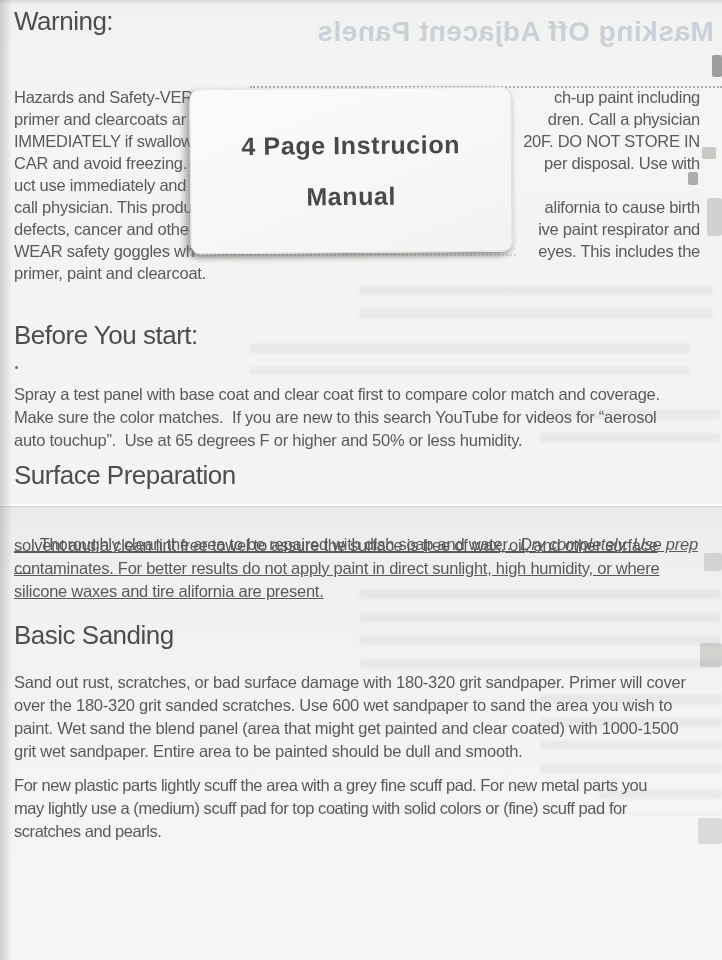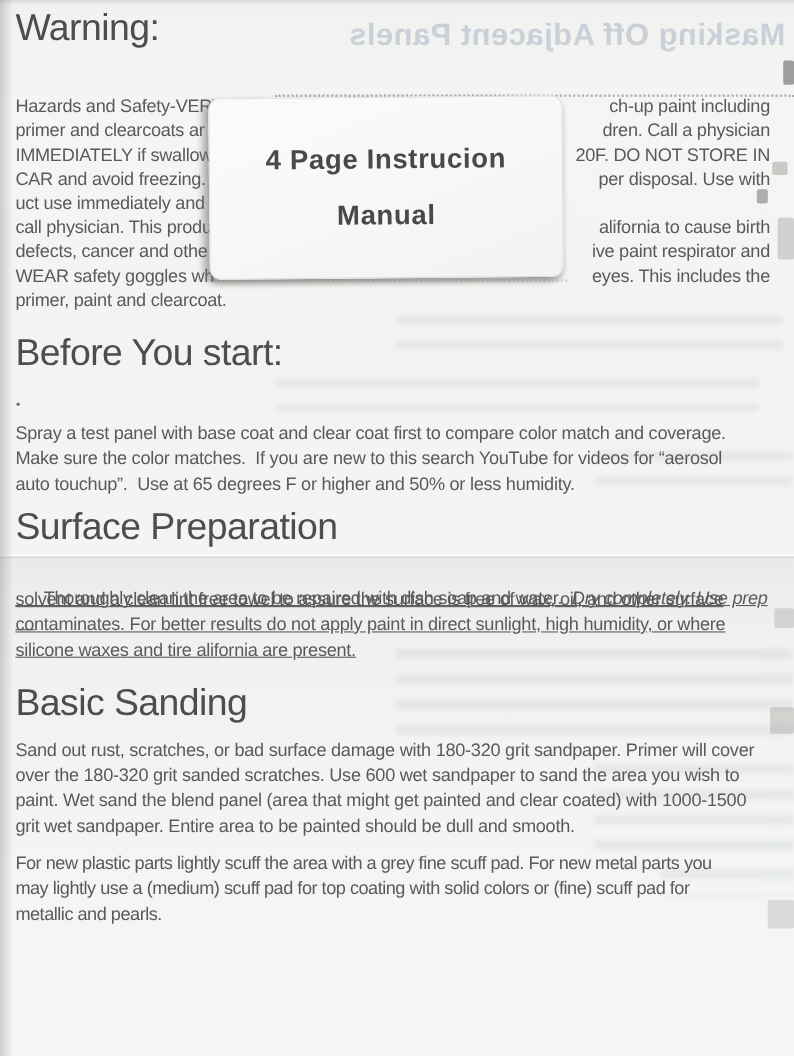--- a/index.html
+++ b/index.html
@@ -12,21 +12,21 @@
   .sheet-top{position:absolute;left:0;top:0;width:722px;height:506px;
     background:linear-gradient(180deg,#f1f1ef 0,#f5f5f3 22%,#f3f3f1 60%,#f4f4f2 100%);}
   .sheet-bottom{position:absolute;left:0;top:506px;width:722px;height:454px;
     background:linear-gradient(180deg,#e9e9e7 0,#ededeb 28px,#f1f1ef 90px,#f4f4f2 55%,#f6f6f4 100%);}
   .seam{position:absolute;left:0;top:504px;width:722px;height:2px;background:#fbfbf9;box-shadow:0 1px 1px rgba(120,120,118,.25);}
   .left-edge{position:absolute;left:0;top:0;width:12px;height:960px;
     background:linear-gradient(90deg,rgba(140,140,138,.38),rgba(140,140,138,0));}
   .top-edge{position:absolute;left:0;top:0;width:722px;height:5px;
     background:linear-gradient(180deg,rgba(140,140,138,.25),rgba(140,140,138,0));}
 
-  .heading{position:absolute;left:14px;font-size:34px;font-weight:400;color:#4c4d4f;letter-spacing:-.5px;white-space:pre;}
+  .heading{position:absolute;left:14px;font-size:26px;font-weight:400;color:#4c4d4f;letter-spacing:-.5px;white-space:pre;}
   .para{position:absolute;left:14px;right:22px;font-size:16.5px;letter-spacing:-.25px;line-height:22px;}
   .pline{white-space:pre;height:22px;}
   .split{display:flex;justify-content:space-between;}
   .frag{white-space:pre;}
   .ital{font-style:italic;}
   .condensed{letter-spacing:-.45px;line-height:23px;}
   .lh23 .pline{height:23px;}
 
   .dotted-perf{position:absolute;border-top:2px dotted rgba(150,150,148,.75);height:0;}
   .dot-mark{position:absolute;left:15px;top:366px;width:3px;height:3px;border-radius:50%;background:#6f7072;}
@@ -111,21 +111,21 @@
       <span class="frag">primer, paint and clearcoat.</span>
       <span class="frag"></span>
     </div>
   </div>
 
   <div class="sticker">
     <div class="lbl">4 Page Instrucion</div>
     <div class="lbl">Manual</div>
   </div>
 
-  <div class="heading" style="top:302px;">Before You start:</div>
+  <div class="heading" style="top:320px;">Before You start:</div>
   <div class="dot-mark"></div>
 
   <div class="para lh23" style="top:383px;">
     <div class="pline">Spray a test panel with base coat and clear coat first to compare color match and coverage.</div>
     <div class="pline">Make sure the color matches.  If you are new to this search YouTube for videos for “aerosol</div>
     <div class="pline">auto touchup”.  Use at 65 degrees F or higher and 50% or less humidity.</div>
   </div>
 
   <div class="heading" style="top:460px;">Surface Preparation</div>
 
@@ -143,21 +143,21 @@
   <div class="para lh23" style="top:671px;">
     <div class="pline">Sand out rust, scratches, or bad surface damage with 180-320 grit sandpaper. Primer will cover</div>
     <div class="pline">over the 180-320 grit sanded scratches. Use 600 wet sandpaper to sand the area you wish to</div>
     <div class="pline">paint. Wet sand the blend panel (area that might get painted and clear coated) with 1000-1500</div>
     <div class="pline">grit wet sandpaper. Entire area to be painted should be dull and smooth.</div>
   </div>
 
   <div class="para lh23 condensed" style="top:774px;">
     <div class="pline">For new plastic parts lightly scuff the area with a grey fine scuff pad. For new metal parts you</div>
     <div class="pline">may lightly use a (medium) scuff pad for top coating with solid colors or (fine) scuff pad for</div>
-    <div class="pline">metallic and pearls.</div>
+    <div class="pline">scratches and pearls.</div>
   </div>
 
   <div class="mark" style="left:712px;top:55px;width:10px;height:22px;background:rgba(88,88,86,.55);"></div>
   <div class="mark" style="left:702px;top:147px;width:14px;height:12px;background:rgba(120,120,118,.35);"></div>
   <div class="mark" style="left:688px;top:172px;width:10px;height:13px;background:rgba(100,102,104,.5);"></div>
   <div class="mark" style="left:707px;top:198px;width:15px;height:38px;background:rgba(128,128,126,.3);"></div>
   <div class="mark" style="left:704px;top:553px;width:18px;height:18px;background:rgba(140,140,138,.28);"></div>
   <div class="mark" style="left:700px;top:643px;width:22px;height:24px;background:rgba(135,135,133,.3);"></div>
   <div class="mark" style="left:698px;top:818px;width:24px;height:26px;background:rgba(140,140,138,.25);"></div>
 

